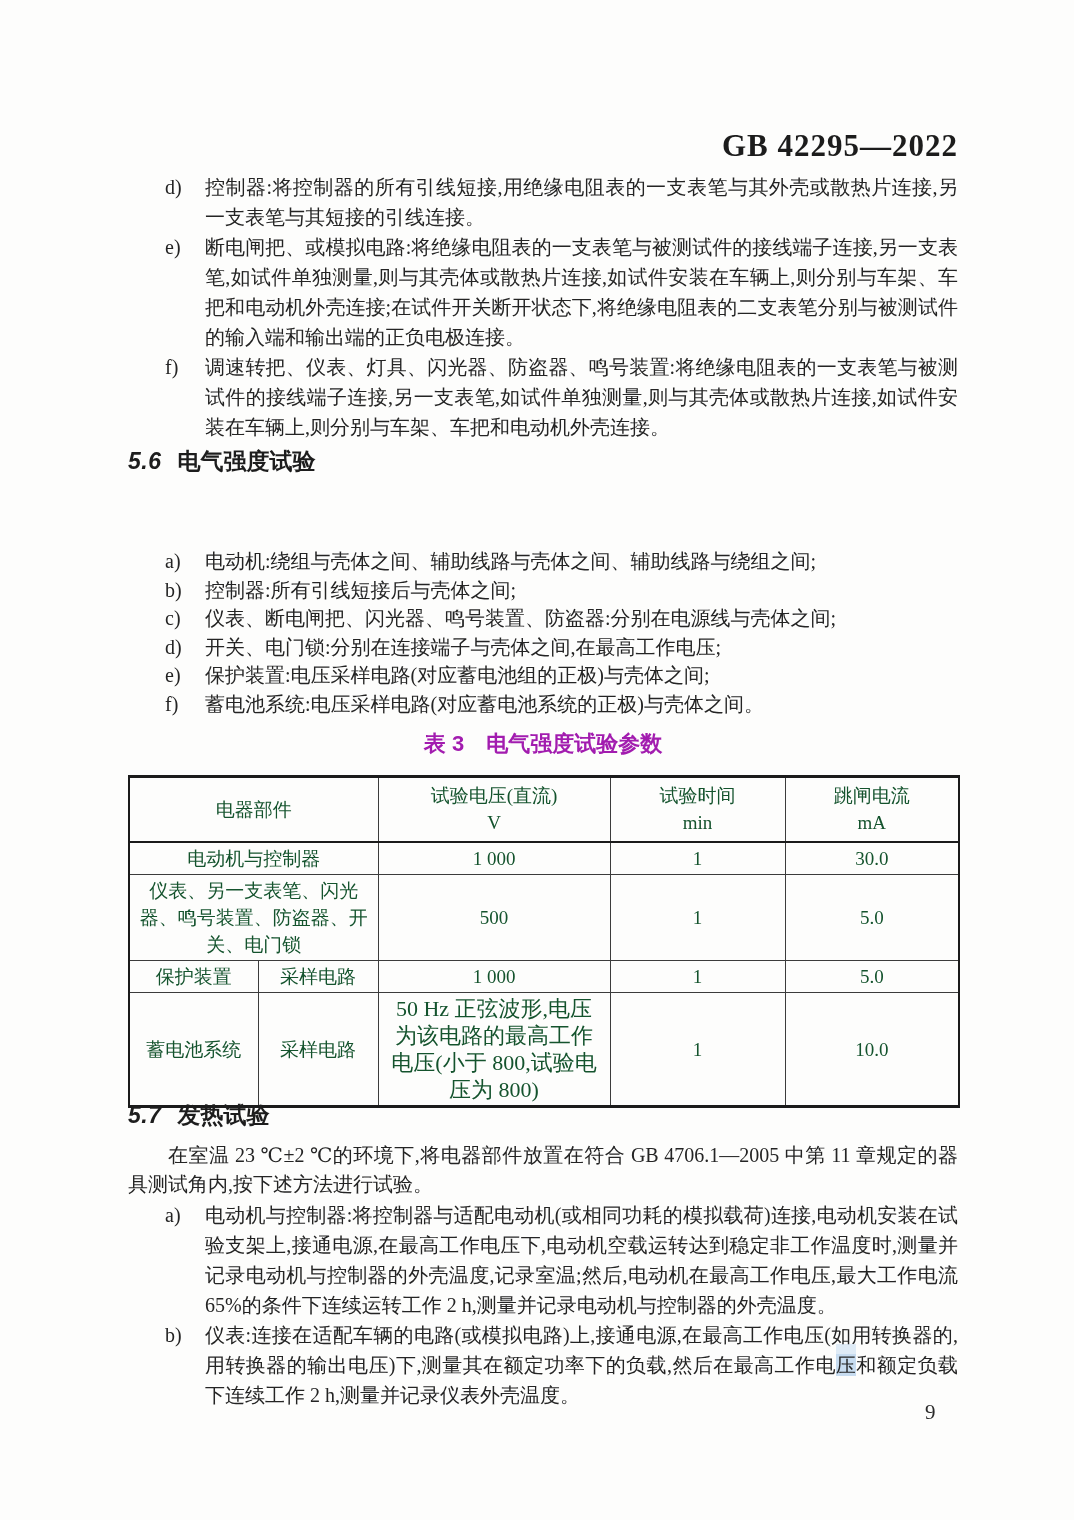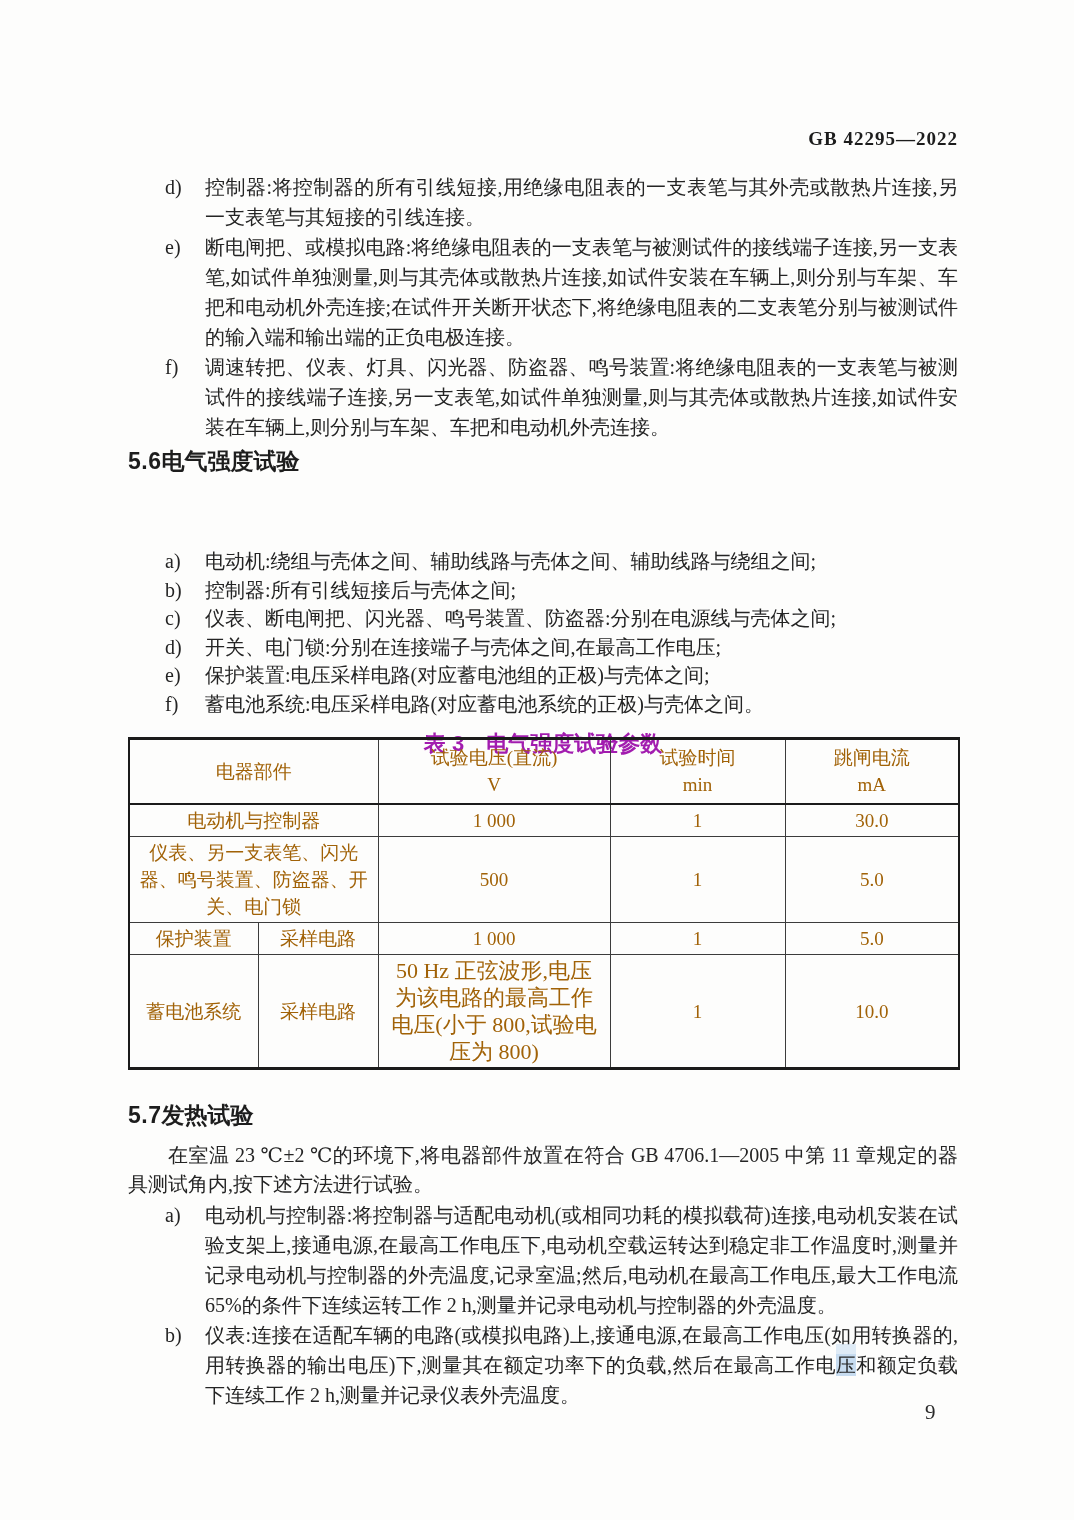--- a/index.html
+++ b/index.html
@@ -7,52 +7,52 @@
     width:1074px;height:1520px;position:relative;
     background:#fdfdfc;
     font-family:"Liberation Serif","DejaVu Serif",serif;
     color:#222;
   }
   .page{position:absolute;inset:0;overflow:hidden;}
 
   
   .std-no{
     position:absolute;top:128px;right:116px;
-    font-size:19px;font-weight:bold;letter-spacing:1px;color:#1c1c1c;
+    font-size:31px;font-weight:bold;letter-spacing:1px;color:#1c1c1c;
   }
 
   
   .blk{position:absolute;left:128px;width:830px;font-size:20px;color:#242424;}
   .para{line-height:29px;text-indent:40px;text-align:justify;}
   .clause-list{line-height:30px;}
   .point-list{line-height:28.6px;}
   .li{position:relative;padding-left:77px;text-align:justify;}
   .li .lab{position:absolute;left:37px;top:0;}
 
   
   .sec-h{
     position:absolute;left:128px;
     font-family:"Liberation Sans","DejaVu Sans",sans-serif;
     font-weight:bold;font-size:23px;color:#1d1d1d;white-space:nowrap;
   }
-  .sec-h .num{letter-spacing:0.5px;}
+  .sec-h .num{margin-right:16px;letter-spacing:0.5px;font-style:italic;}
 
   
   .tcap{
     position:absolute;left:128px;top:729px;width:830px;text-align:center;
     font-family:"Liberation Sans","DejaVu Sans",sans-serif;
     font-weight:bold;font-size:22px;color:#a21caf;
   }
   .tcap .cap-title{margin-left:22px;}
 
   
   table.t3{
-    position:absolute;left:128px;top:737px;width:830px;
+    position:absolute;left:128px;top:775px;width:830px;
     border-collapse:collapse;table-layout:fixed;
-    font-size:19px;color:#a16207;
+    font-size:19px;color:#14532d;
     border:2px solid #1b1b1b;border-top-width:3px;border-bottom-width:3px;
   }
   table.t3 td{
     border:1px solid #3c3c3c;text-align:center;vertical-align:middle;
     padding:2px 8px;line-height:27px;
   }
   table.t3 tr.rh{border-bottom:2px solid #1b1b1b;}
   tr.rh{height:65px;} tr.r1{height:33px;margin-left:30px;} tr.r2{height:65px;} tr.r3{height:30px;} tr.r4{height:88px;}
   td.multi{font-size:22px;line-height:27px;padding:4px 6px;}
 

